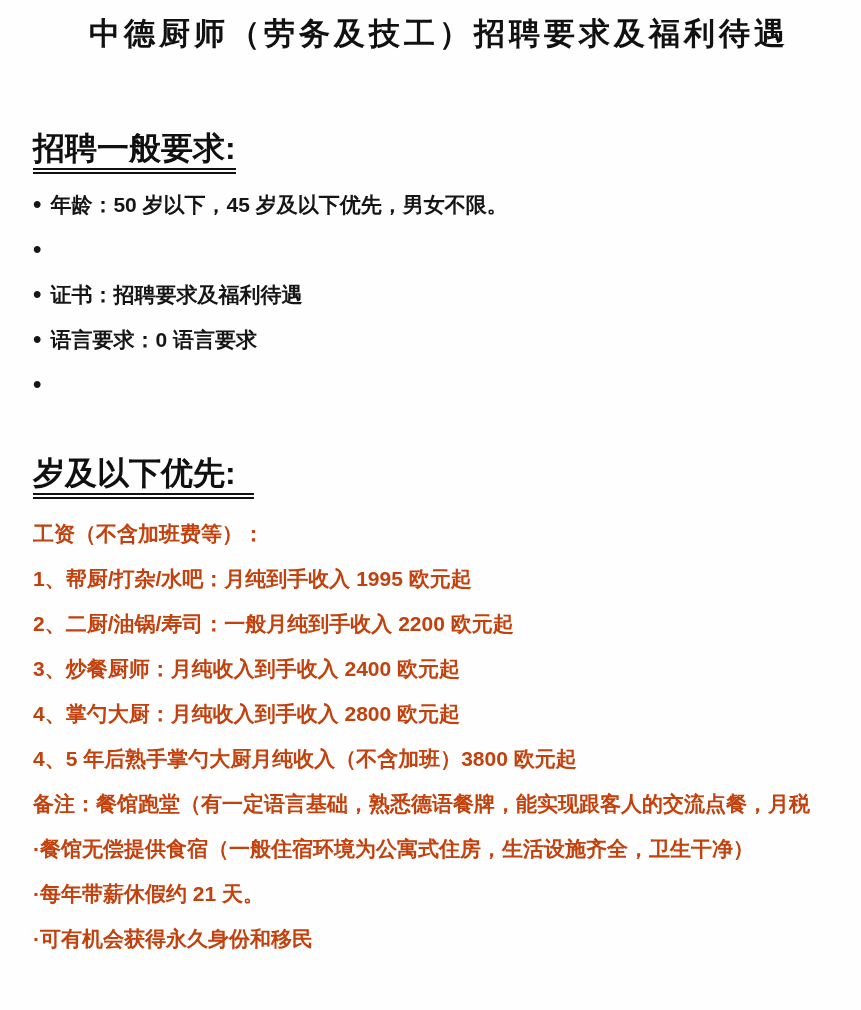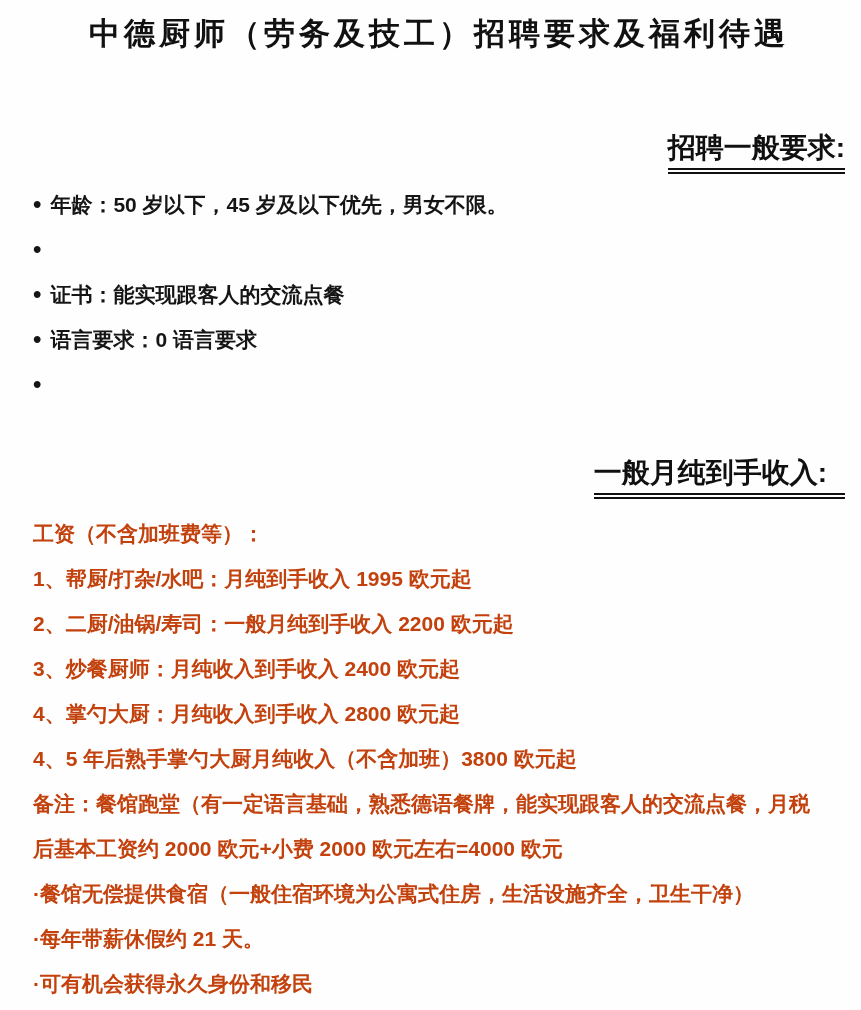--- a/index.html
+++ b/index.html
@@ -24,25 +24,24 @@
     padding-top: 14px;
     font-size: 31px;
     line-height: 40px;
     letter-spacing: 4px;
     text-align: center;
     font-weight: 700;
     color: #111111;
   }
   .sec-heading {
     margin: 76px 0 0 0;
-    font-size: 28px;
+    font-size: 32px;
     line-height: 36px;
     font-weight: 700;
     color: #101010;
-    text-align: right;
   }
   .sec-heading.second {
     margin-top: 48px;
   }
   .underline2 {
     display: inline-block;
     padding-bottom: 2px;
     border-bottom: 6px double #101010;
   }
   .underline2.trail {
@@ -91,43 +90,42 @@
   <ul class="req-list">
     <li>
       <span class="bullet">•</span>
       <span>年龄：50 岁以下，45 岁及以下优先，男女不限。</span>
     </li>
     <li>
       <span class="bullet">•</span>
     </li>
     <li>
       <span class="bullet">•</span>
-      <span>证书：能实现跟客人的交流点餐</span>
+      <span>证书：招聘要求及福利待遇</span>
     </li>
     <li>
       <span class="bullet">•</span>
       <span>语言要求：0 语言要求</span>
     </li>
     <li>
       <span class="bullet">•</span>
     </li>
   </ul>
 
-  <h2 class="sec-heading second"><span class="underline2 trail">一般月纯到手收入:</span></h2>
+  <h2 class="sec-heading second"><span class="underline2 trail">岁及以下优先:</span></h2>
 
   <div class="body-lines">
     <div class="line">工资（不含加班费等）：</div>
 
     <div class="line">1、帮厨/打杂/水吧：月纯到手收入 1995 欧元起</div>
     <div class="line">2、二厨/油锅/寿司：一般月纯到手收入 2200 欧元起</div>
     <div class="line">3、炒餐厨师：月纯收入到手收入 2400 欧元起</div>
     <div class="line">4、掌勺大厨：月纯收入到手收入 2800 欧元起</div>
     <div class="line">4、5 年后熟手掌勺大厨月纯收入（不含加班）3800 欧元起</div>
 
     <div class="line">备注：餐馆跑堂（有一定语言基础，熟悉德语餐牌，能实现跟客人的交流点餐，月税</div>
-    <div class="line">后基本工资约 2000 欧元+小费 2000 欧元左右=4000 欧元</div>
 
     <div class="line">·餐馆无偿提供食宿（一般住宿环境为公寓式住房，生活设施齐全，卫生干净）</div>
     <div class="line">·每年带薪休假约 21 天。</div>
     <div class="line">·可有机会获得永久身份和移民</div>
   </div>
 
 </div>
 
 </body></html>

